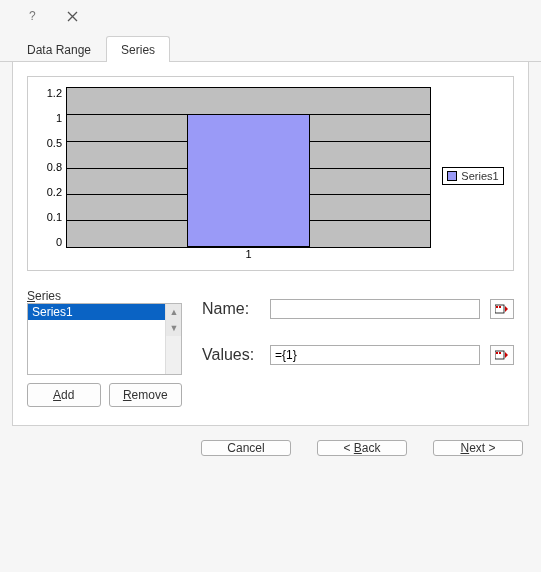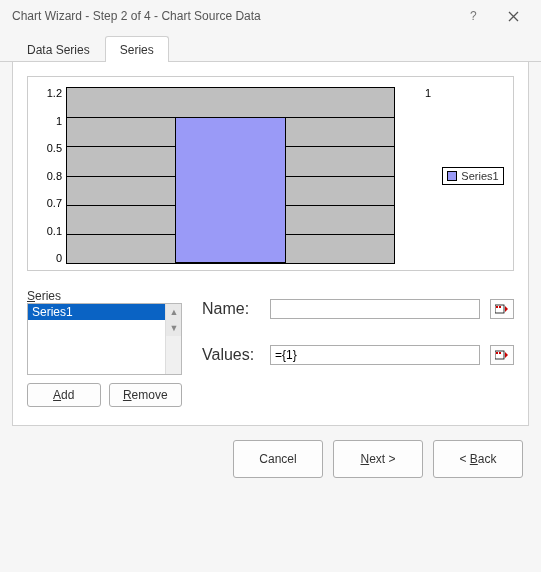--- a/index.html
+++ b/index.html
@@ -56,21 +56,21 @@
   }
   .chartbox {
     height: 195px;
     border: 1px solid #ccc;
     background: #fff;
     display: flex;
     padding: 10px 8px 6px 8px;
     gap: 10px;
     align-items: stretch;
   }
-  .plotcol { flex: 1; display:flex; flex-direction:row; }
+  .plotcol { flex: 1; display:flex; flex-direction:column; }
   .plotrow { flex:1; display:flex; }
   .yaxis { width: 30px; display:flex; flex-direction:column; justify-content:space-between; align-items:flex-end; padding-right:4px; font-size:11px; color:#000;}
   .plotarea { flex:1; border:1px solid #000; position:relative; background: linear-gradient(#bfbfbf,#bfbfbf); }
   .gridline { position:absolute; left:0; right:0; height:1px; background:#000; }
   .bar { position:absolute; background:#9a9af7; border:1px solid #000; }
   .xaxis { height:16px; display:flex; }
   .xaxis .spacer { width:30px; }
   .xaxis .ticks { flex:1; display:flex; justify-content:center; font-size:11px; color:#000; }
   .legendcol { width:64px; display:flex; align-items:center; justify-content:center; }
   .legendbox { border:1px solid #000; padding:2px 4px; background:#fff; display:flex; align-items:center; gap:4px; font-size:11px; }
@@ -112,55 +112,54 @@
     flex:1; height:20px; border:1px solid #adadad; font-size:12px; padding:1px 4px; background:#fff;
   }
   .refbtn { width:24px; height:20px; border:1px solid #adadad; background:#fdfdfd; display:flex; align-items:center; justify-content:center; cursor:pointer;}
   .refbtn svg { display:block; }
   .catrow { display:flex; align-items:center; gap:10px; margin-top:24px; }
   .catrow label { width: 230px; font-size:12px; }
   .footer {
     display:flex; justify-content:flex-end; gap:10px;
     padding: 14px 18px;
   }
-  .footer .btn { width: 90px; padding:11px 2px; }
+  .footer .btn { width: 90px; padding:0 2px;margin-left:16px; }
 </style>
 </head>
 <body>
 
 <div class="titlebar">
-  <div class="title">Chart Wizard - Step 2 of 4 - Chart Source Data</div>
   <div class="tbtn">
     <svg width="12" height="12" viewBox="0 0 12 12">
         <text x="3" y="10" font-size="12" fill="#777">?</text>
       </svg>
   </div>
   <div class="tbtn">
     <svg width="11" height="11" viewBox="0 0 11 11">
         <path d="M1 1 L10 10 M10 1 L1 10" stroke="#555" stroke-width="1.3"></path>
       </svg>
   </div>
 </div>
 
 <div class="tabbar">
-  <div class="tab">Data Series</div>
+  <div class="tab">Data Range</div>
   <div class="tab active">Series</div>
 </div>
 
 <div class="tabpage">
 
   <div class="chartbox">
     <div class="plotcol">
       <div class="plotrow">
         <div class="yaxis">
           <span>1.2</span>
           <span>1</span>
           <span>0.5</span>
           <span>0.8</span>
-          <span>0.7</span>
+          <span>0.2</span>
           <span>0.1</span>
           <span>0</span>
         </div>
         <div class="plotarea">
           <div class="gridline" style="top:16.66%"></div>
           <div class="gridline" style="top:33.33%"></div>
           <div class="gridline" style="top:50%"></div>
           <div class="gridline" style="top:66.66%"></div>
           <div class="gridline" style="top:83.33%"></div>
           <div class="bar" style="left:33%; width:34%; bottom:0; top:16.66%"></div>
@@ -228,15 +227,15 @@
         </div>
       </div>
     </div>
 
   </div>
 
 </div>
 
 <div class="footer">
   <div class="btn">Cancel</div>
+  <div class="btn">&lt; <span class="u">B</span>ack</div>
   <div class="btn"><span class="u">N</span>ext &gt;</div>
-  <div class="btn">&lt; <span class="u">B</span>ack</div>
 </div>
 
 </body></html>

